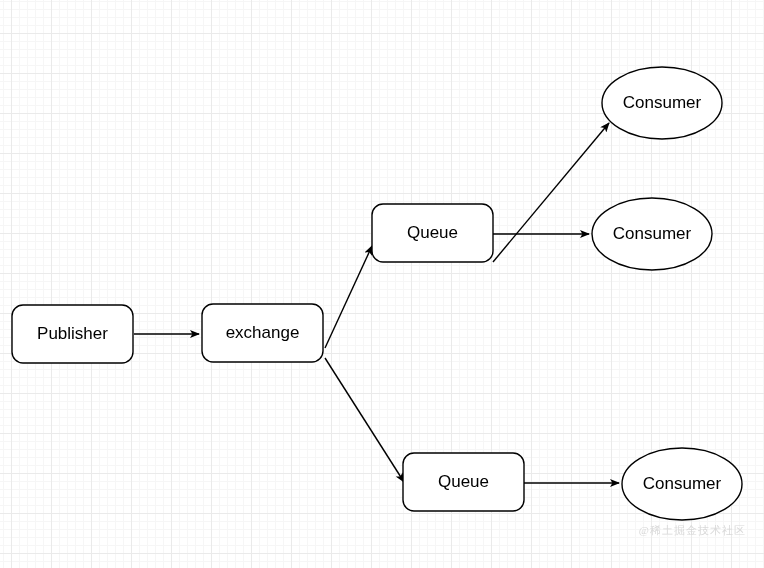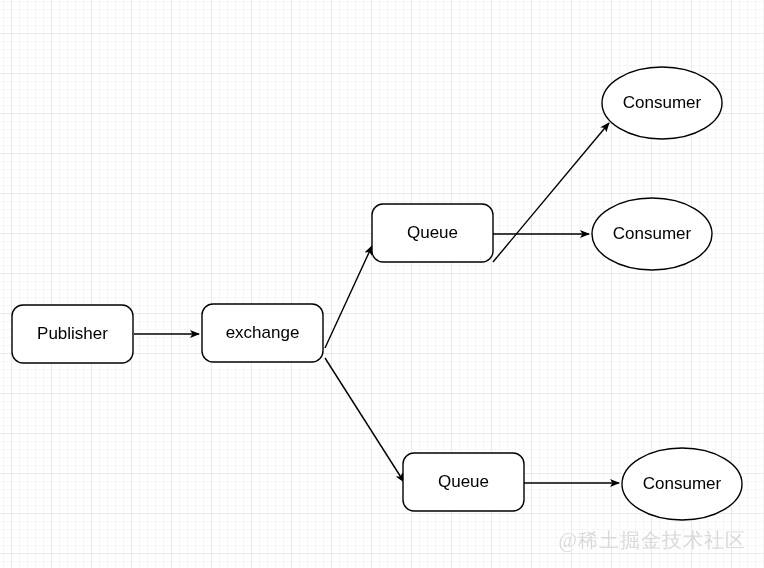--- a/index.html
+++ b/index.html
@@ -42,23 +42,23 @@
     stroke-width: 1.4;
   }
   .edge {
     fill: none;
     stroke: #000000;
     stroke-width: 1.4;
   }
   .watermark {
     position: absolute;
     right: 18px;
-    bottom: 14px;
+    bottom: 30px;
     color: #d9d9d9;
-    font-size: 20px;
+    font-size: 11px;
     font-family: Liberation Serif, serif;
     letter-spacing: 1px;
     user-select: none;
     white-space: nowrap;
   }
 </style>
 </head>
 <body>
 
 <div id="canvas">

